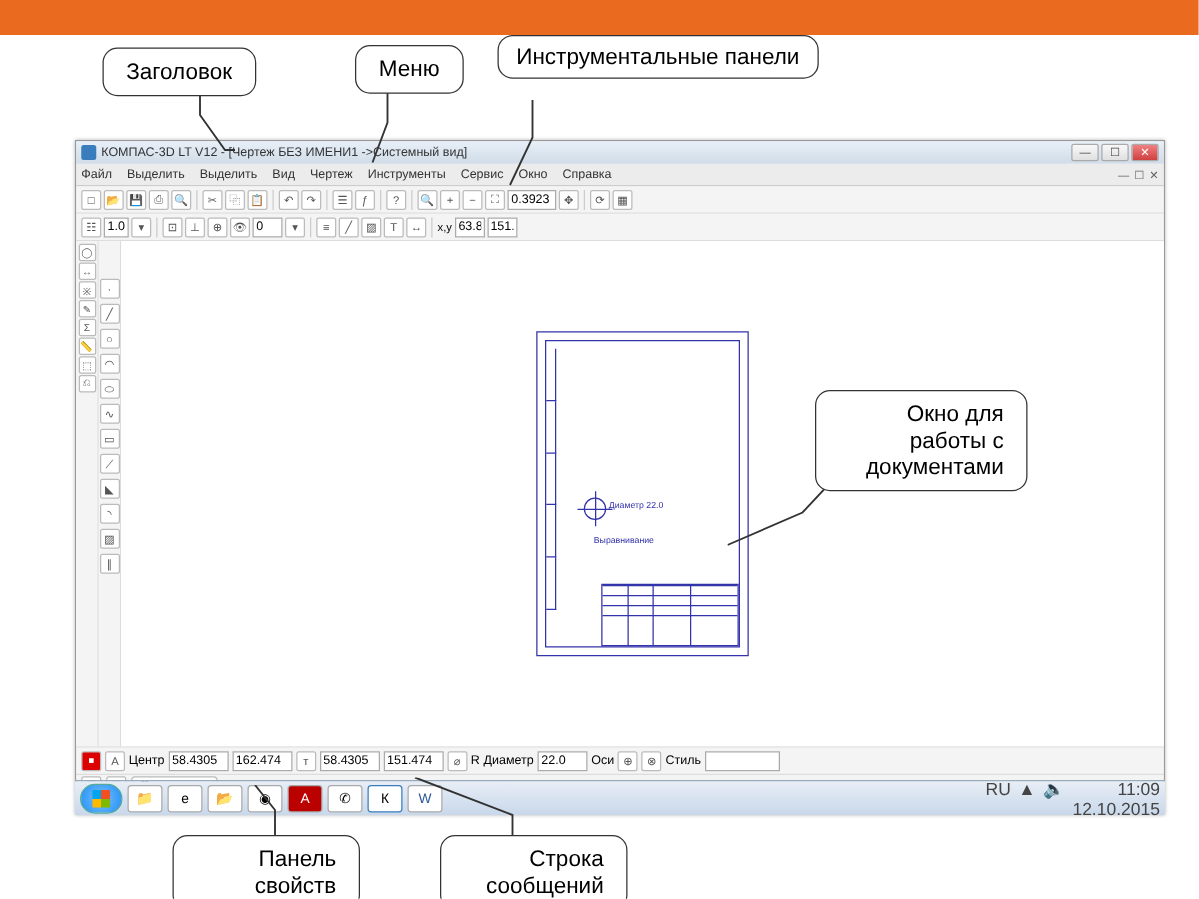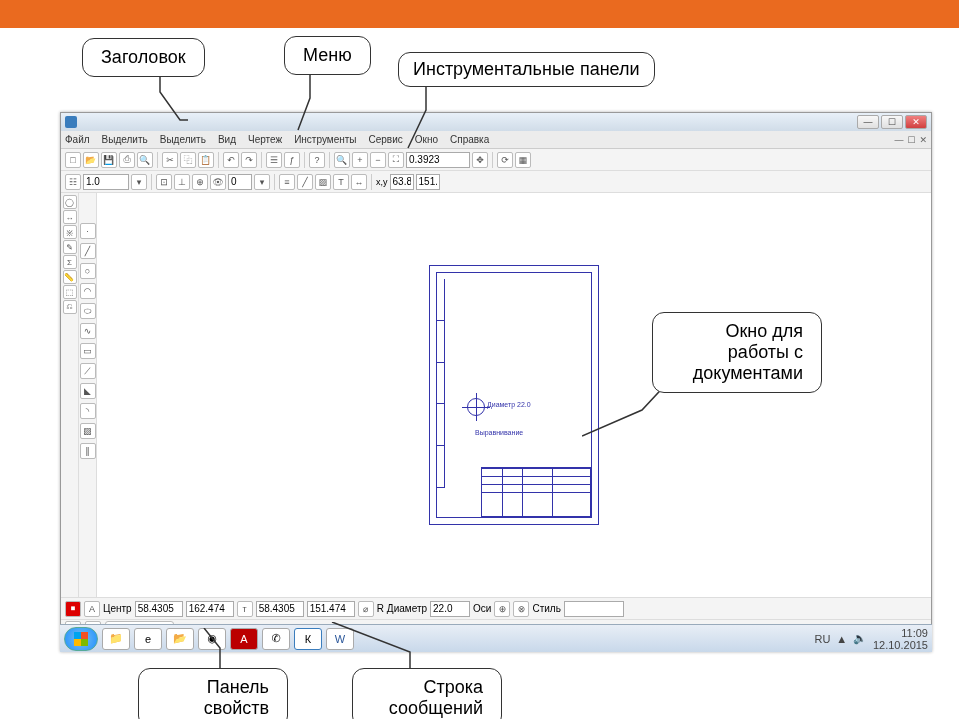--- a/index.html
+++ b/index.html
@@ -46,32 +46,32 @@
   
   .prop-bar { height:22px; background:#f4f4f4; border-top:1px solid #ddd; display:flex; align-items:center; padding:0 4px; gap:3px; font-size:10px;}
   .prop-tabs { height:18px; background:#f4f4f4; border-top:1px solid #ddd; display:flex; align-items:center; padding:0 4px; gap:4px; font-size:10px;}
   .prop-tab { background:#fff; border:1px solid #bbb; border-radius:3px 3px 0 0; padding:1px 6px; }
   .status-bar { height:14px; background:#ececec; border-top:1px solid #ccc; font-size:9px; color:#555; padding:0 6px; display:flex; align-items:center;}
   
   .taskbar { position:absolute; left:60px; top:624px; width:872px; height:28px; background:linear-gradient(#e8eef6,#c8d8ea); border-top:1px solid #9ab; display:flex; align-items:center; padding:0 4px; gap:4px;}
   .start-btn { width:34px; height:24px; background:radial-gradient(circle,#7ec0ee,#1e90ff); border-radius:12px; border:1px solid #5a9; display:flex; align-items:center; justify-content:center;}
   .start-flag { width:14px; height:14px; background:conic-gradient(#f25022 0 25%,#7fba00 0 50%,#ffb900 0 75%,#00a4ef 0);}
   .task-ico { width:28px; height:22px; background:#fff; border:1px solid #aaa; border-radius:3px; display:flex; align-items:center; justify-content:center; font-size:11px;}
-  .tray { margin-left:auto; display:flex; align-items:center; gap:6px; font-size:11px; color:#444;}
+  .tray { margin-left:auto; display:flex; gap:6px; font-size:14px; color:#444;}
   
   svg.pointer-line { position:absolute; z-index:95; pointer-events:none; }
 </style>
 </head>
 <body>
 
 <div class="orange-header"></div>
 
 <div class="callout" style="left:82px; top:38px;">Заголовок</div>
 <div class="callout" style="left:284px; top:36px;">Меню</div>
-<div class="callout" style="left:398px; top:52px; padding:6px 14px;">Инструментальные панели</div>
+<div class="callout" style="left:398px; top:28px; padding:6px 14px;">Инструментальные панели</div>
 <div class="callout" style="left:652px; top:312px; width:170px;">Окно для работы с документами</div>
 <div class="callout" style="left:138px; top:668px; width:150px;">Панель свойств</div>
 <div class="callout" style="left:352px; top:668px; width:150px;">Строка сообщений</div>
 
 <svg class="pointer-line" style="left:150px; top:72px; width:40px; height:50px;">
     <path d="M10 0 L10 20 L30 48 L38 48" stroke="#333" fill="none" stroke-width="1.5"></path>
   </svg>
 <svg class="pointer-line" style="left:296px; top:68px; width:30px; height:64px;">
     <path d="M14 0 L14 30 L2 62" stroke="#333" fill="none" stroke-width="1.5"></path>
   </svg>
@@ -84,20 +84,21 @@
 <svg class="pointer-line" style="left:200px; top:628px; width:40px; height:44px;">
     <path d="M20 44 L20 20 L4 0" stroke="#333" fill="none" stroke-width="1.5"></path>
   </svg>
 <svg class="pointer-line" style="left:330px; top:622px; width:100px; height:50px;">
     <path d="M80 50 L80 30 L2 0" stroke="#333" fill="none" stroke-width="1.5"></path>
   </svg>
 
 <div class="app-window">
   <div class="titlebar">
     <div class="titlebar-icon"></div>
+    <span>КОМПАС-3D LT V12 - [Чертеж БЕЗ ИМЕНИ1 -&gt;Системный вид]</span>
     <div class="window-controls">
       <div class="win-btn">—</div>
       <div class="win-btn">☐</div>
       <div class="win-btn close">✕</div>
     </div>
   </div>
 
   <div class="menubar">
     <span>Файл</span>
     <span>Выделить</span>
@@ -131,30 +132,30 @@
     <div class="tool-sep"></div>
     <div class="tool-ico">☰</div>
     <div class="tool-ico">ƒ</div>
     <div class="tool-sep"></div>
     <div class="tool-ico">?</div>
     <div class="tool-sep"></div>
     <div class="tool-ico">🔍</div>
     <div class="tool-ico">+</div>
     <div class="tool-ico">−</div>
     <div class="tool-ico">⛶</div>
-    <input class="tool-input" style="width: 64px;" value="0.3923">
+    <input class="tool-input" style="width: 39px;" value="0.3923">
     <div class="tool-ico">✥</div>
     <div class="tool-sep"></div>
     <div class="tool-ico">⟳</div>
     <div class="tool-ico">▦</div>
   </div>
 
   <div class="toolbar">
     <div class="tool-ico">☷</div>
-    <input class="tool-input" style="width: 46px;" value="1.0">
+    <input class="tool-input" style="width: 20px;" value="1.0">
     <div class="tool-ico">▾</div>
     <div class="tool-sep"></div>
     <div class="tool-ico">⊡</div>
     <div class="tool-ico">⊥</div>
     <div class="tool-ico">⊕</div>
     <div class="tool-ico">👁</div>
     <input class="tool-input" style="width: 24px;" value="0">
     <div class="tool-ico">▾</div>
     <div class="tool-sep"></div>
     <div class="tool-ico">≡</div>

